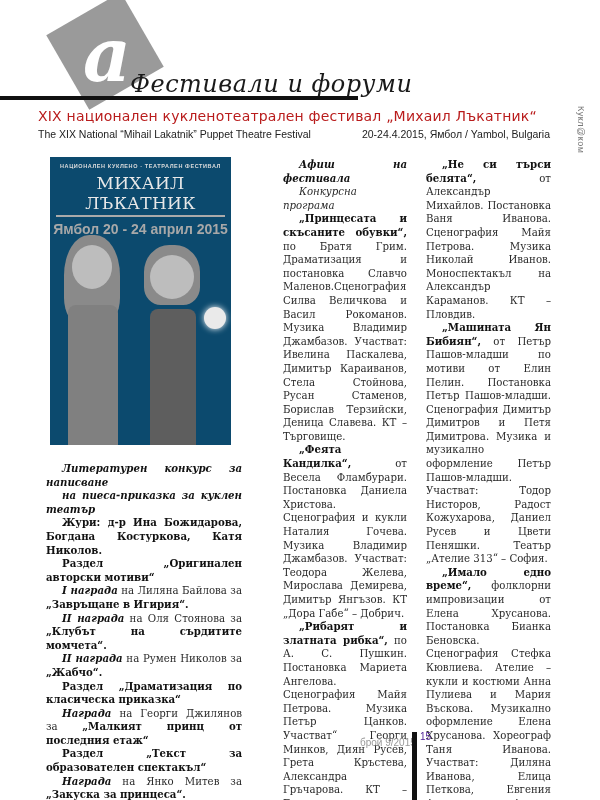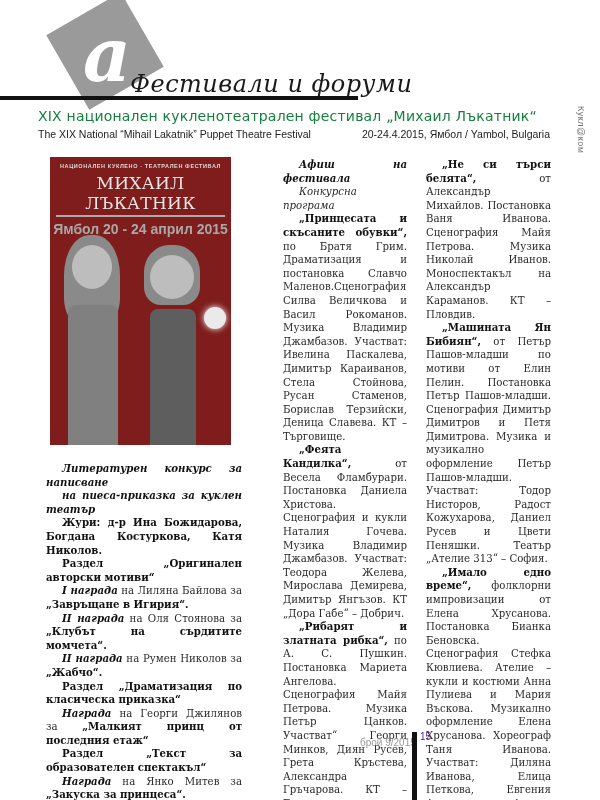--- a/index.html
+++ b/index.html
@@ -19,39 +19,39 @@
   .section-title {
     position:absolute; left:130px; top:70px;
     font-family:"DejaVu Serif", serif; font-size:24px; font-style:italic; color:#1a1a1a;
     letter-spacing:0.5px;
     text-align:right;
   }
   .section-rule { position:absolute; left:0; top:96px; width:358px; height:4px; background:#111; }
 
   .headline {
     position:absolute; left:38px; top:108px;
-    font-family:"DejaVu Sans", sans-serif; font-size:14px; color:#15803d; letter-spacing:0.2px;
+    font-family:"DejaVu Sans", sans-serif; font-size:14px; color:#b91c1c; letter-spacing:0.2px;
   }
   .subline {
     position:absolute; left:38px; top:128px; width:512px;
     display:flex; justify-content:space-between;
     font-family:"Liberation Sans", sans-serif; font-size:10.5px; color:#222;align-items:flex-end;
   }
   .side-logo {
     position:absolute; left:566px; top:106px; width:30px; height:52px;
     display:flex; flex-direction:column; align-items:center;
   }
   .side-logo .vtext {
     writing-mode:vertical-rl; font-family:"Liberation Sans", sans-serif;
     font-size:9px; color:#777; letter-spacing:0.5px;
   }
 
   .poster {
     position:absolute; left:50px; top:157px; width:181px; height:288px;
-    background:#7f1d1d; overflow:hidden;
+    background:#0c4a6e; overflow:hidden;
   }
   .poster .p-top { color:#ddd; font-family:"Liberation Sans", sans-serif; font-size:5.5px; font-weight:bold; text-align:center; margin-top:6px; letter-spacing:0.6px; }
   .poster .p-title { color:#e8e8e8; font-family:"DejaVu Serif", serif; font-size:17px; text-align:center; margin-top:4px; letter-spacing:0.3px; }
   .poster .p-rule { height:2px; background:#aaa; margin:2px 6px 0; }
   .poster .p-date { color:#a8a8a8; font-family:"Liberation Sans", sans-serif; font-size:14px; font-weight:bold; text-align:center; margin-top:4px; }
   .puppet { position:absolute; bottom:0; }
   .puppet .head { position:absolute; border-radius:50%; background:#bdbdbd; }
   .puppet .hair { position:absolute; border-radius:45% 45% 30% 30%; background:#8a8a8a; }
   .puppet .body { position:absolute; background:#6f6f6f; border-radius:8px 8px 0 0; }
   .flower { position:absolute; width:22px; height:22px; border-radius:50%; background:#eaeaea; box-shadow:0 0 6px #fff; }

